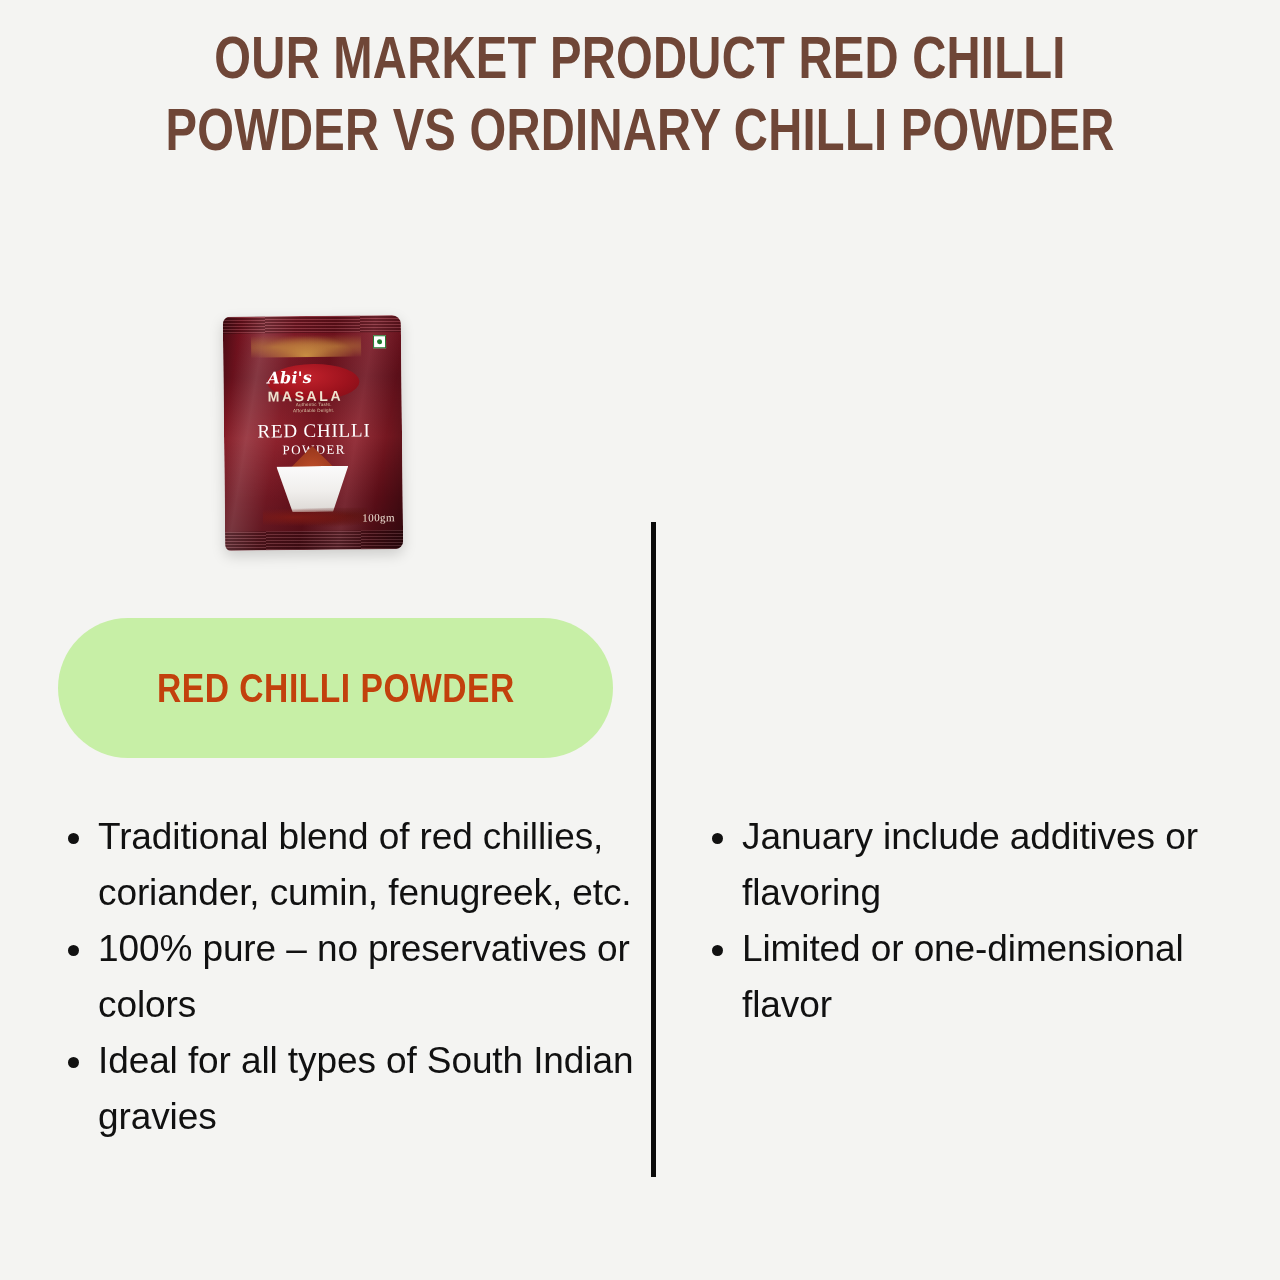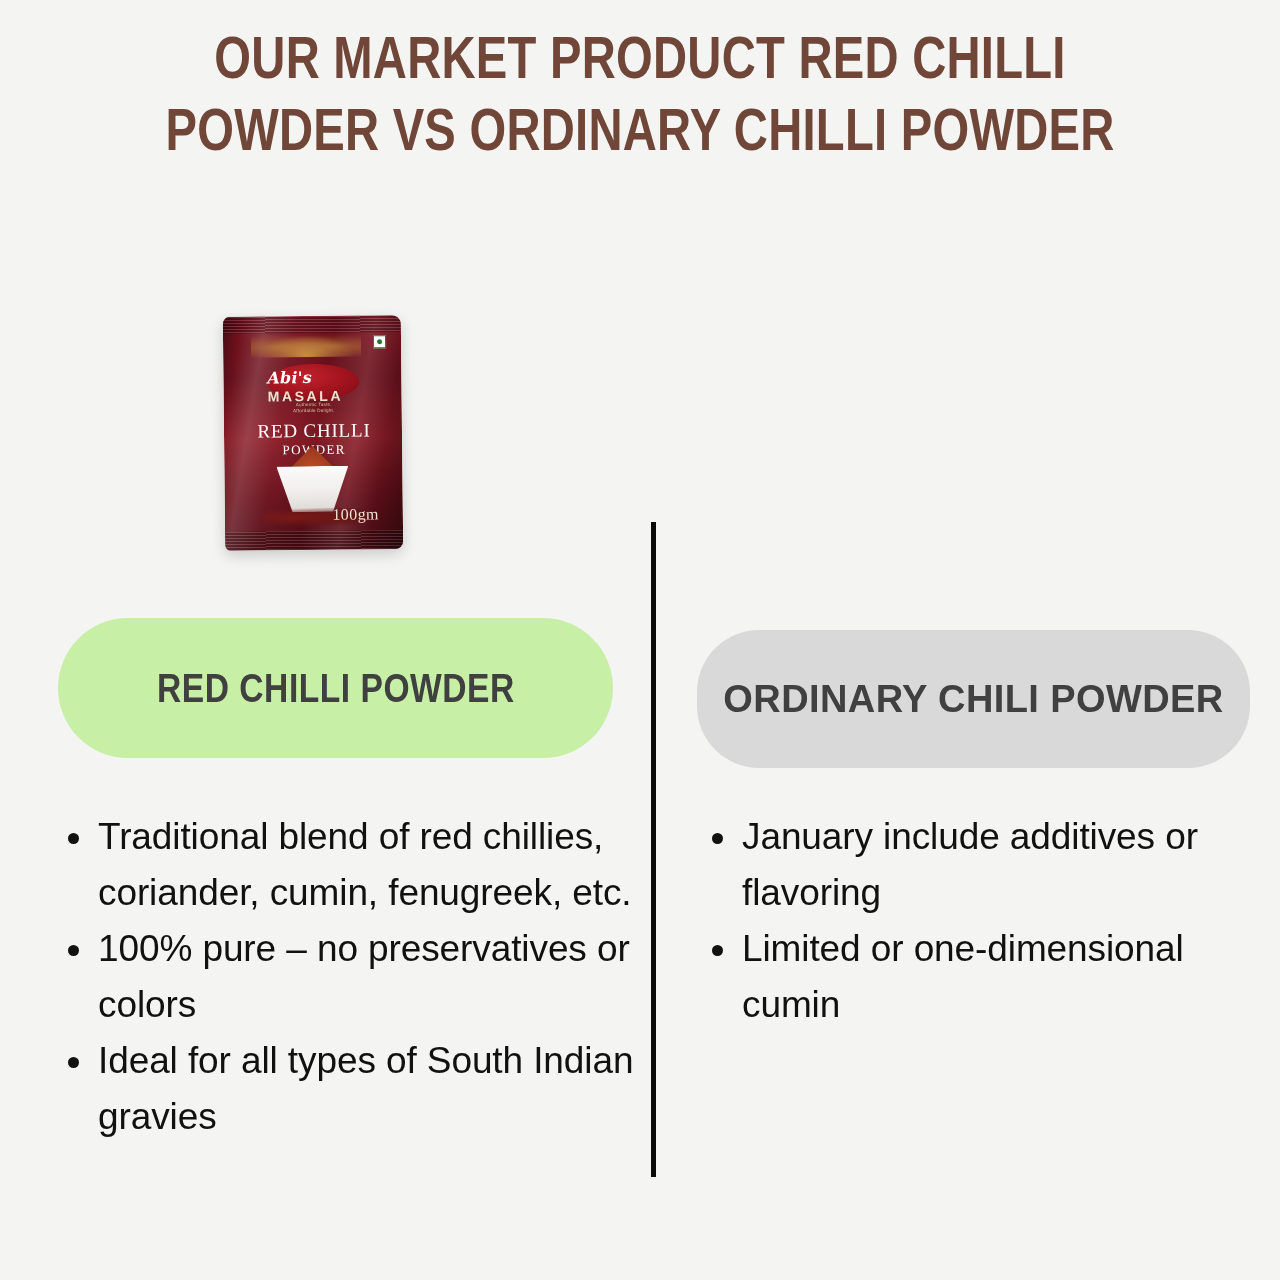--- a/index.html
+++ b/index.html
@@ -223,36 +223,36 @@
     top: 192px;
     width: 104px;
     height: 20px;
     background:
       radial-gradient(ellipse at 30% 45%, rgba(125,26,22,0.95) 0%, rgba(125,26,22,0) 58%),
       radial-gradient(ellipse at 62% 55%, rgba(102,20,18,0.9) 0%, rgba(102,20,18,0) 55%),
       radial-gradient(ellipse at 80% 40%, rgba(88,18,16,0.8) 0%, rgba(88,18,16,0) 60%);
   }
   .packet-weight {
     position: absolute;
-    right: 24px;
+    right: 8px;
     bottom: 26px;
     color: #efe2d4;
     font-family: "Liberation Serif", serif;
-    font-size: 16px;
+    font-size: 11px;
     letter-spacing: 0.4px;
   }
 
   
   .pill {
     position: absolute;
     display: flex;
     align-items: center;
     justify-content: center;
     text-align: center;
-    color: #404040;
+    color: #c2410c;
     font-weight: 700;
   }
   #left-pill {
     left: 58px;
     top: 618px;
     width: 555px;
     height: 140px;
     border-radius: 70px;
     background: #c7efa6;
   }
@@ -352,21 +352,18 @@
 
   <ul id="left-bullets" class="bullets">
     <li>Traditional blend of red chillies, coriander, cumin, fenugreek, etc.</li>
     <li>100% pure – no preservatives or colors</li>
     <li>Ideal for all types of South Indian gravies</li>
   </ul>
 </div>
 
 <div id="right-column" class="column">
 
-  <div id="right-pill" class="pill">
-    <span class="pill-text">ORDINARY CHILI POWDER</span>
-  </div>
 
   <ul id="right-bullets" class="bullets">
     <li>January include additives or flavoring</li>
-    <li>Limited or one-dimensional cumin</li>
+    <li>Limited or one-dimensional flavor</li>
   </ul>
 </div>
 
 </body></html>

